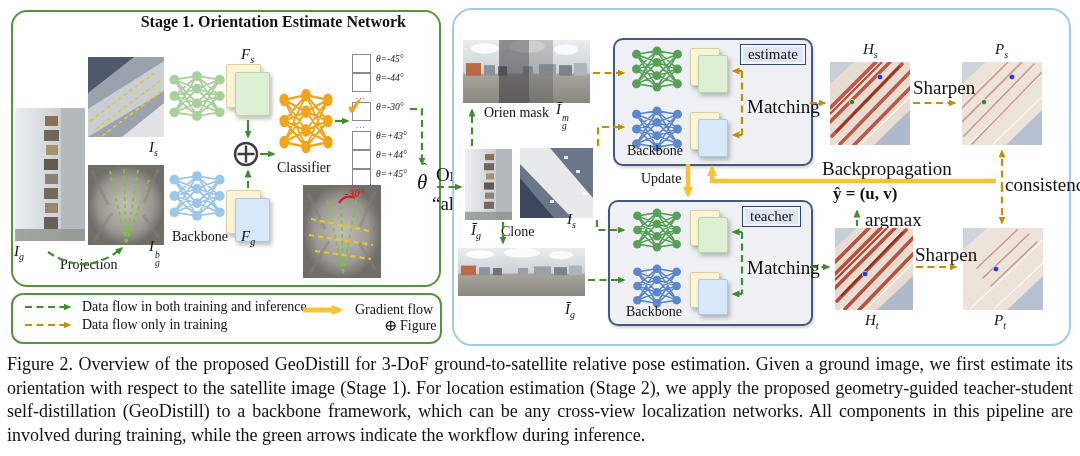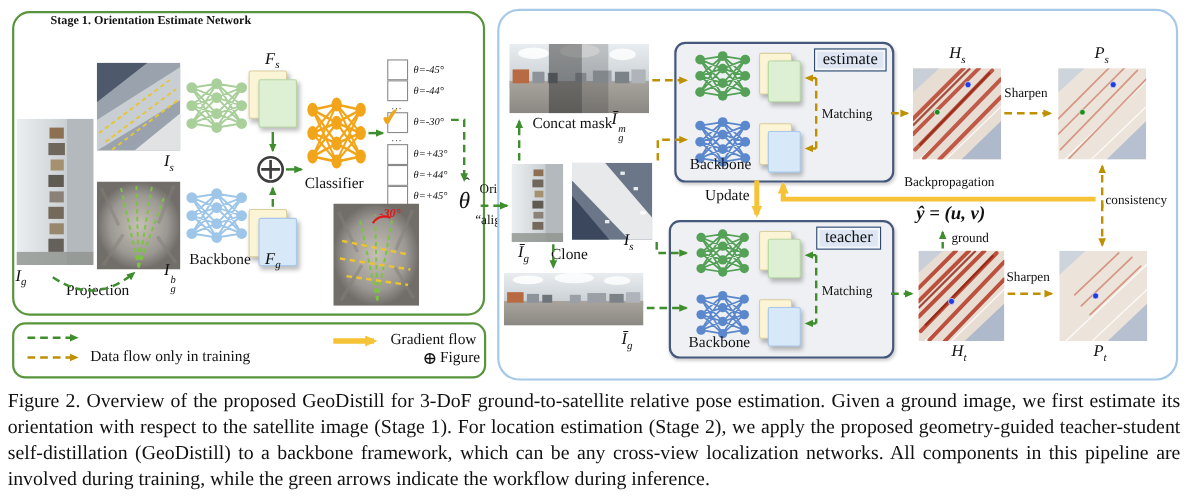--- a/index.html
+++ b/index.html
@@ -3,44 +3,44 @@
 <meta charset="utf-8">
 <style>
   html,body{margin:0;padding:0;background:#fff;}
   .page{position:relative;width:1080px;height:456px;background:#fff;overflow:hidden;
         font-family:"Liberation Serif","DejaVu Serif",serif;color:#111;}
   .fig{position:absolute;left:0;top:0;width:1080px;height:350px;}
   .abs{position:absolute;}
   .stagebox{position:absolute;border-radius:16px;background:#fff;}
   .s1border{border:2.5px solid #57943b;}
   .s2border{border:2.5px solid #a6c9e8;border-radius:20px;}
-  .stitle{position:absolute;font-weight:bold;font-size:11px;text-align:left;white-space:nowrap;}
+  .stitle{position:absolute;font-weight:bold;font-size:16px;text-align:right;white-space:nowrap;}
   .slab{position:absolute;font-size:14px;white-space:nowrap;}
-  .slab.sm{font-size:12px;}
+  .slab.sm{font-size:19px;}
   .mlab{position:absolute;font-style:italic;font-size:15px;white-space:nowrap;}
   .mlab sub{font-size:10px;font-style:italic;}
   .stack{display:inline-flex;flex-direction:column;align-items:flex-start;font-size:9.5px;line-height:8px;vertical-align:-7px;margin-left:1px;}
   .panel{position:absolute;background:#eef0f3;border:2px solid #46597c;border-radius:10px;box-shadow:1px 2px 3px rgba(0,0,0,.18);}
   .tag{position:absolute;font-size:15px;background:#dde6f2;border:1.6px solid #2f4a6e;
        box-shadow:inset 0 0 0 2px #f3f6fa;padding:0 7px;line-height:19px;}
   .pages{position:absolute;}
   .page-sheet{position:absolute;width:76%;height:82%;border-radius:2px;box-shadow:2px 3px 4px rgba(0,0,0,.25);box-sizing:border-box;}
   .pg-back{left:0;top:0;background:#fbf4d5;border:1px solid #d9cf9f;}
   .pg-front{left:20%;top:15%;}
   .pg-g{background:#def0d3;border:1px solid #b7d8a4;}
   .pg-b{background:#d7e8f8;border:1px solid #a9c8ec;}
   .bins{position:absolute;left:352px;top:54px;}
-  .bin-row{display:flex;align-items:center;height:19px;}
+  .bin-row{display:flex;align-items:flex-start;height:19px;}
   .bin-box{width:19px;height:19px;border:1.5px solid #8a8a8a;background:#fff;box-sizing:border-box;position:relative;flex:0 0 auto;}
   .bin-label{font-style:italic;font-size:9.5px;margin-left:5px;white-space:nowrap;}
   .bin-dots{font-size:9px;line-height:6px;padding:1px 0 2px 4px;color:#444;letter-spacing:1px;height:7px;}
   .check{position:absolute;left:-7px;top:-7px;font-size:22px;color:#f0a51d;transform:rotate(-8deg);line-height:22px;}
   .thetahat{position:absolute;left:417px;top:170px;font-style:italic;font-size:21px;}
   .thetahat .hat{position:absolute;left:5px;top:-10px;font-size:15px;font-style:normal;}
-  .yhat{position:absolute;font-style:italic;font-weight:bold;font-size:17px;white-space:nowrap;}
+  .yhat{position:absolute;font-weight:bold;font-size:17px;white-space:nowrap;}
   .caption{position:absolute;left:7px;top:353px;width:1066px;font-size:18px;line-height:23.5px;text-align:justify;margin:0;}
   svg.thumb{position:absolute;display:block;}
   svg.net{position:absolute;display:block;}
 </style>
 </head>
 <body>
 
 <div class="page">
 
 <svg width="0" height="0" style="position:absolute" aria-hidden="true">
@@ -215,20 +215,21 @@
     </g>
     <path d="M36,18 A12 12 0 0 1 52,13" stroke="#e01818" stroke-width="2" fill="none"></path>
     <text x="42" y="12" font-size="11" font-weight="bold" font-style="italic" fill="#e01818">-30°</text>
   </svg>
 
   <span class="thetahat"><span class="hat">ˆ</span><span>θ</span></span>
   <span class="slab sm" style="left:436px;top:164px;">Orien.</span>
   <span class="slab sm" style="left:432px;top:193px;">“align”</span>
 
   <div class="stagebox s1border" style="left:11px;top:293px;width:427px;height:47px;border-radius:12px;"></div>
+  <span class="slab" style="left:82px;top:299px;">Data flow in both training and inference</span>
   <span class="slab" style="left:82px;top:317px;">Data flow only in training</span>
   <span class="slab" style="left:355px;top:302px;">Gradient flow</span>
   <span class="slab" style="left:384px;top:316px;font-size:16px;">⊕</span>
   <span class="slab" style="left:400px;top:318px;">Figure</span>
 
   <div class="stagebox s2border" style="left:452px;top:8px;width:615px;height:334px;"></div>
 
   <svg class="thumb" style="left:463px;top:40px;" width="127" height="63" viewBox="0 0 127 60" preserveAspectRatio="none">
     <rect width="127" height="38" fill="url(#gSky)"></rect>
     <ellipse cx="22" cy="8" rx="14" ry="5" fill="#fff" opacity=".85"></ellipse>
@@ -238,21 +239,21 @@
     <rect x="3" y="22" width="15" height="12" fill="#b86a42"></rect>
         <rect x="21" y="24" width="11" height="10" fill="#8d939b"></rect>
         <rect x="35" y="25" width="9" height="9" fill="#6d747c"></rect>
         <rect x="60" y="25" width="10" height="9" fill="#9aa0a6"></rect>
         <rect x="76" y="23" width="17" height="11" fill="#9aa0a6"></rect>
         <rect x="96" y="24" width="13" height="10" fill="#7b8288"></rect>
         <rect x="111" y="22" width="13" height="12" fill="#aeb4ba"></rect>
     <rect x="36" width="30" height="60" fill="#2f2f2f" opacity=".5"></rect>
         <rect x="66" width="24" height="60" fill="#2f2f2f" opacity=".22"></rect>
   </svg>
-  <span class="slab" style="left:484px;top:105px;">Concat mask</span>
+  <span class="slab" style="left:484px;top:105px;">Orien mask</span>
   <span class="mlab" style="left:556px;top:101px;"><span>Ī</span><span class="stack">
           <span>m</span>
           <span>g</span>
         </span></span>
 
   <svg class="thumb" style="left:465px;top:149px;" width="47" height="71" viewBox="0 0 47 70" preserveAspectRatio="none">
     <rect width="47" height="70" fill="url(#gSkyH)"></rect>
     <rect x="31" width="16" height="70" fill="#b4b9bd"></rect>
     <rect x="20" y="5" width="9" height="6" fill="#8d6f52"></rect>
         <rect x="19" y="14" width="10" height="7" fill="#6f675b"></rect>
@@ -373,21 +374,21 @@
           <line x1="2" y1="74" x2="72" y2="2"></line>
           <line x1="10" y1="82" x2="80" y2="10"></line>
     </g>
     <circle cx="50" cy="15" r="2.8" fill="#1f3de0" stroke="#fff" stroke-width=".6"></circle>
     <circle cx="22" cy="40" r="2.6" fill="#1f8a1f" stroke="#fff" stroke-width=".6"></circle>
   </svg>
   <span class="mlab" style="left:995px;top:41px;"><span>P</span><sub>s</sub></span>
   <span class="slab sm" style="left:913px;top:77px;">Sharpen</span>
 
   <span class="yhat" style="left:833px;top:184px;">ŷ = (u, v)</span>
-  <span class="slab sm" style="left:865px;top:209px;">ground</span>
+  <span class="slab sm" style="left:865px;top:209px;">argmax</span>
   <span class="slab sm" style="left:1005px;top:174px;">consistency</span>
 
   <svg class="thumb" style="left:835px;top:228px;" width="78" height="82" viewBox="0 0 78 82">
     <rect width="78" height="82" fill="#e8ddd2"></rect>
     <polygon points="0,0 22,0 0,20" fill="#c9cfd8"></polygon>
     <polygon points="42,82 78,48 78,82" fill="#aeb9cb"></polygon>
     <g stroke="#fff" stroke-width="1.2" opacity=".8">
           <line x1="6" y1="82" x2="78" y2="12"></line>
           <line x1="30" y1="82" x2="78" y2="35"></line>
         </g>

